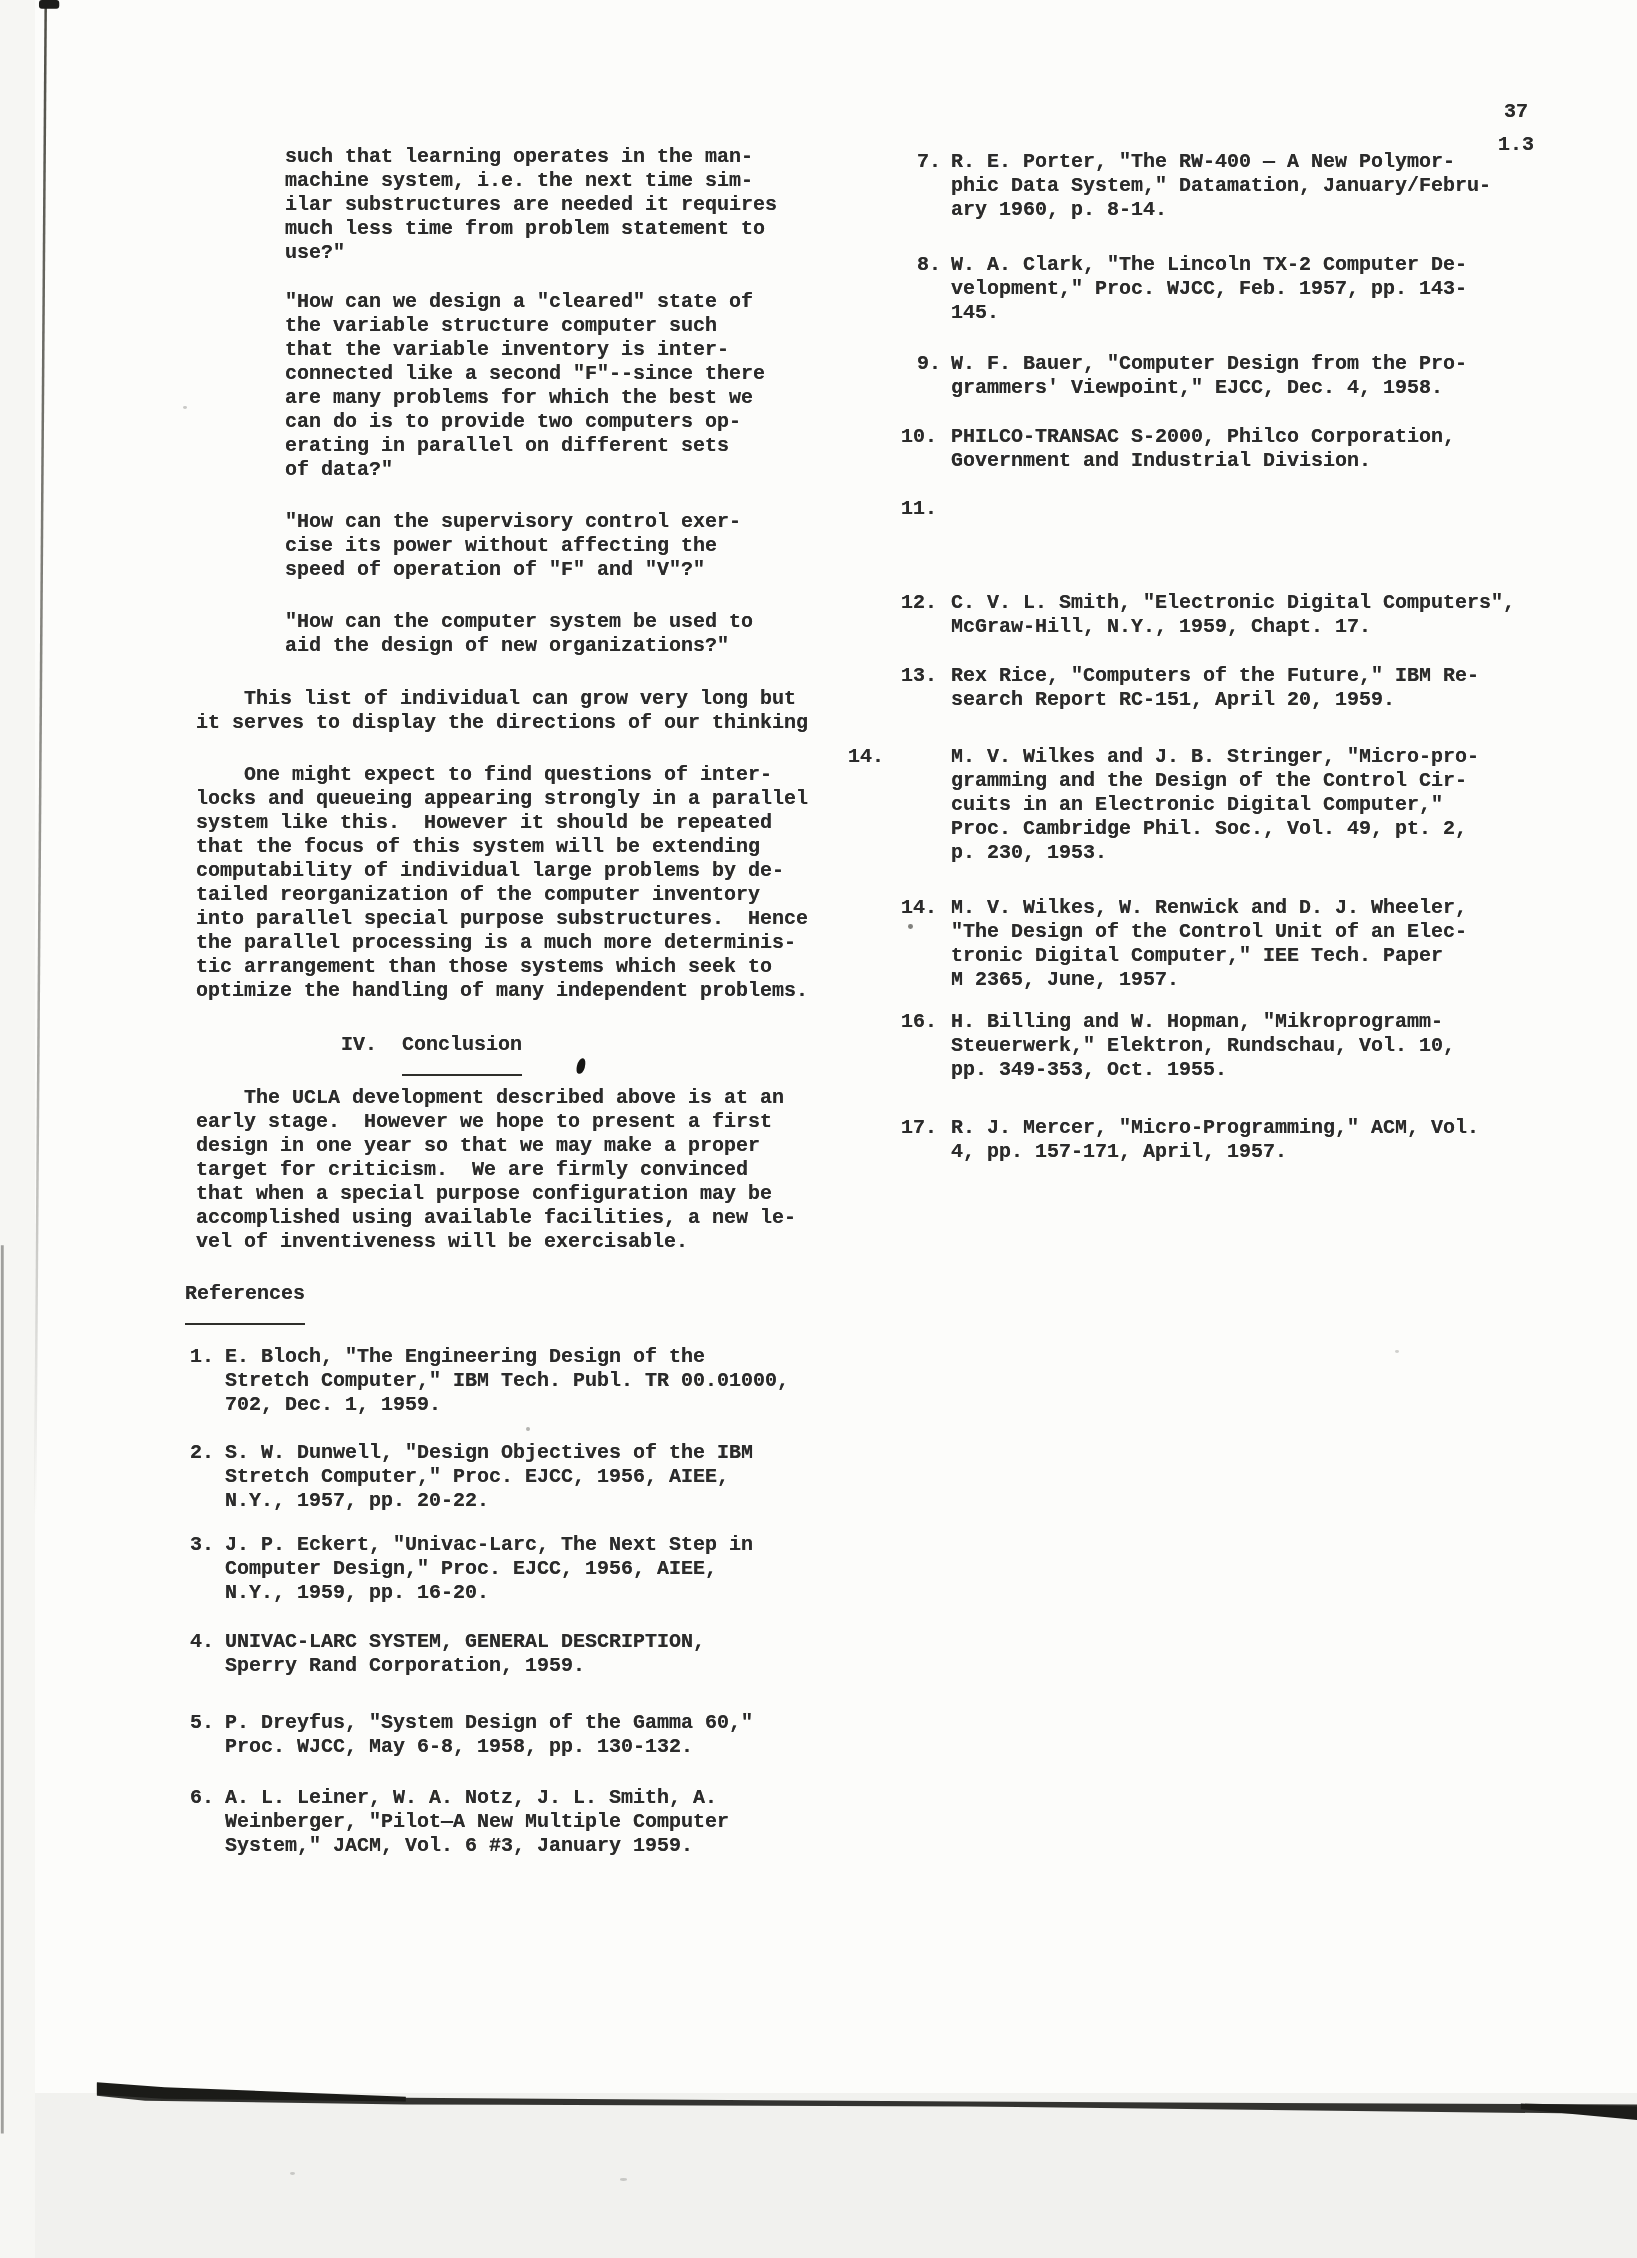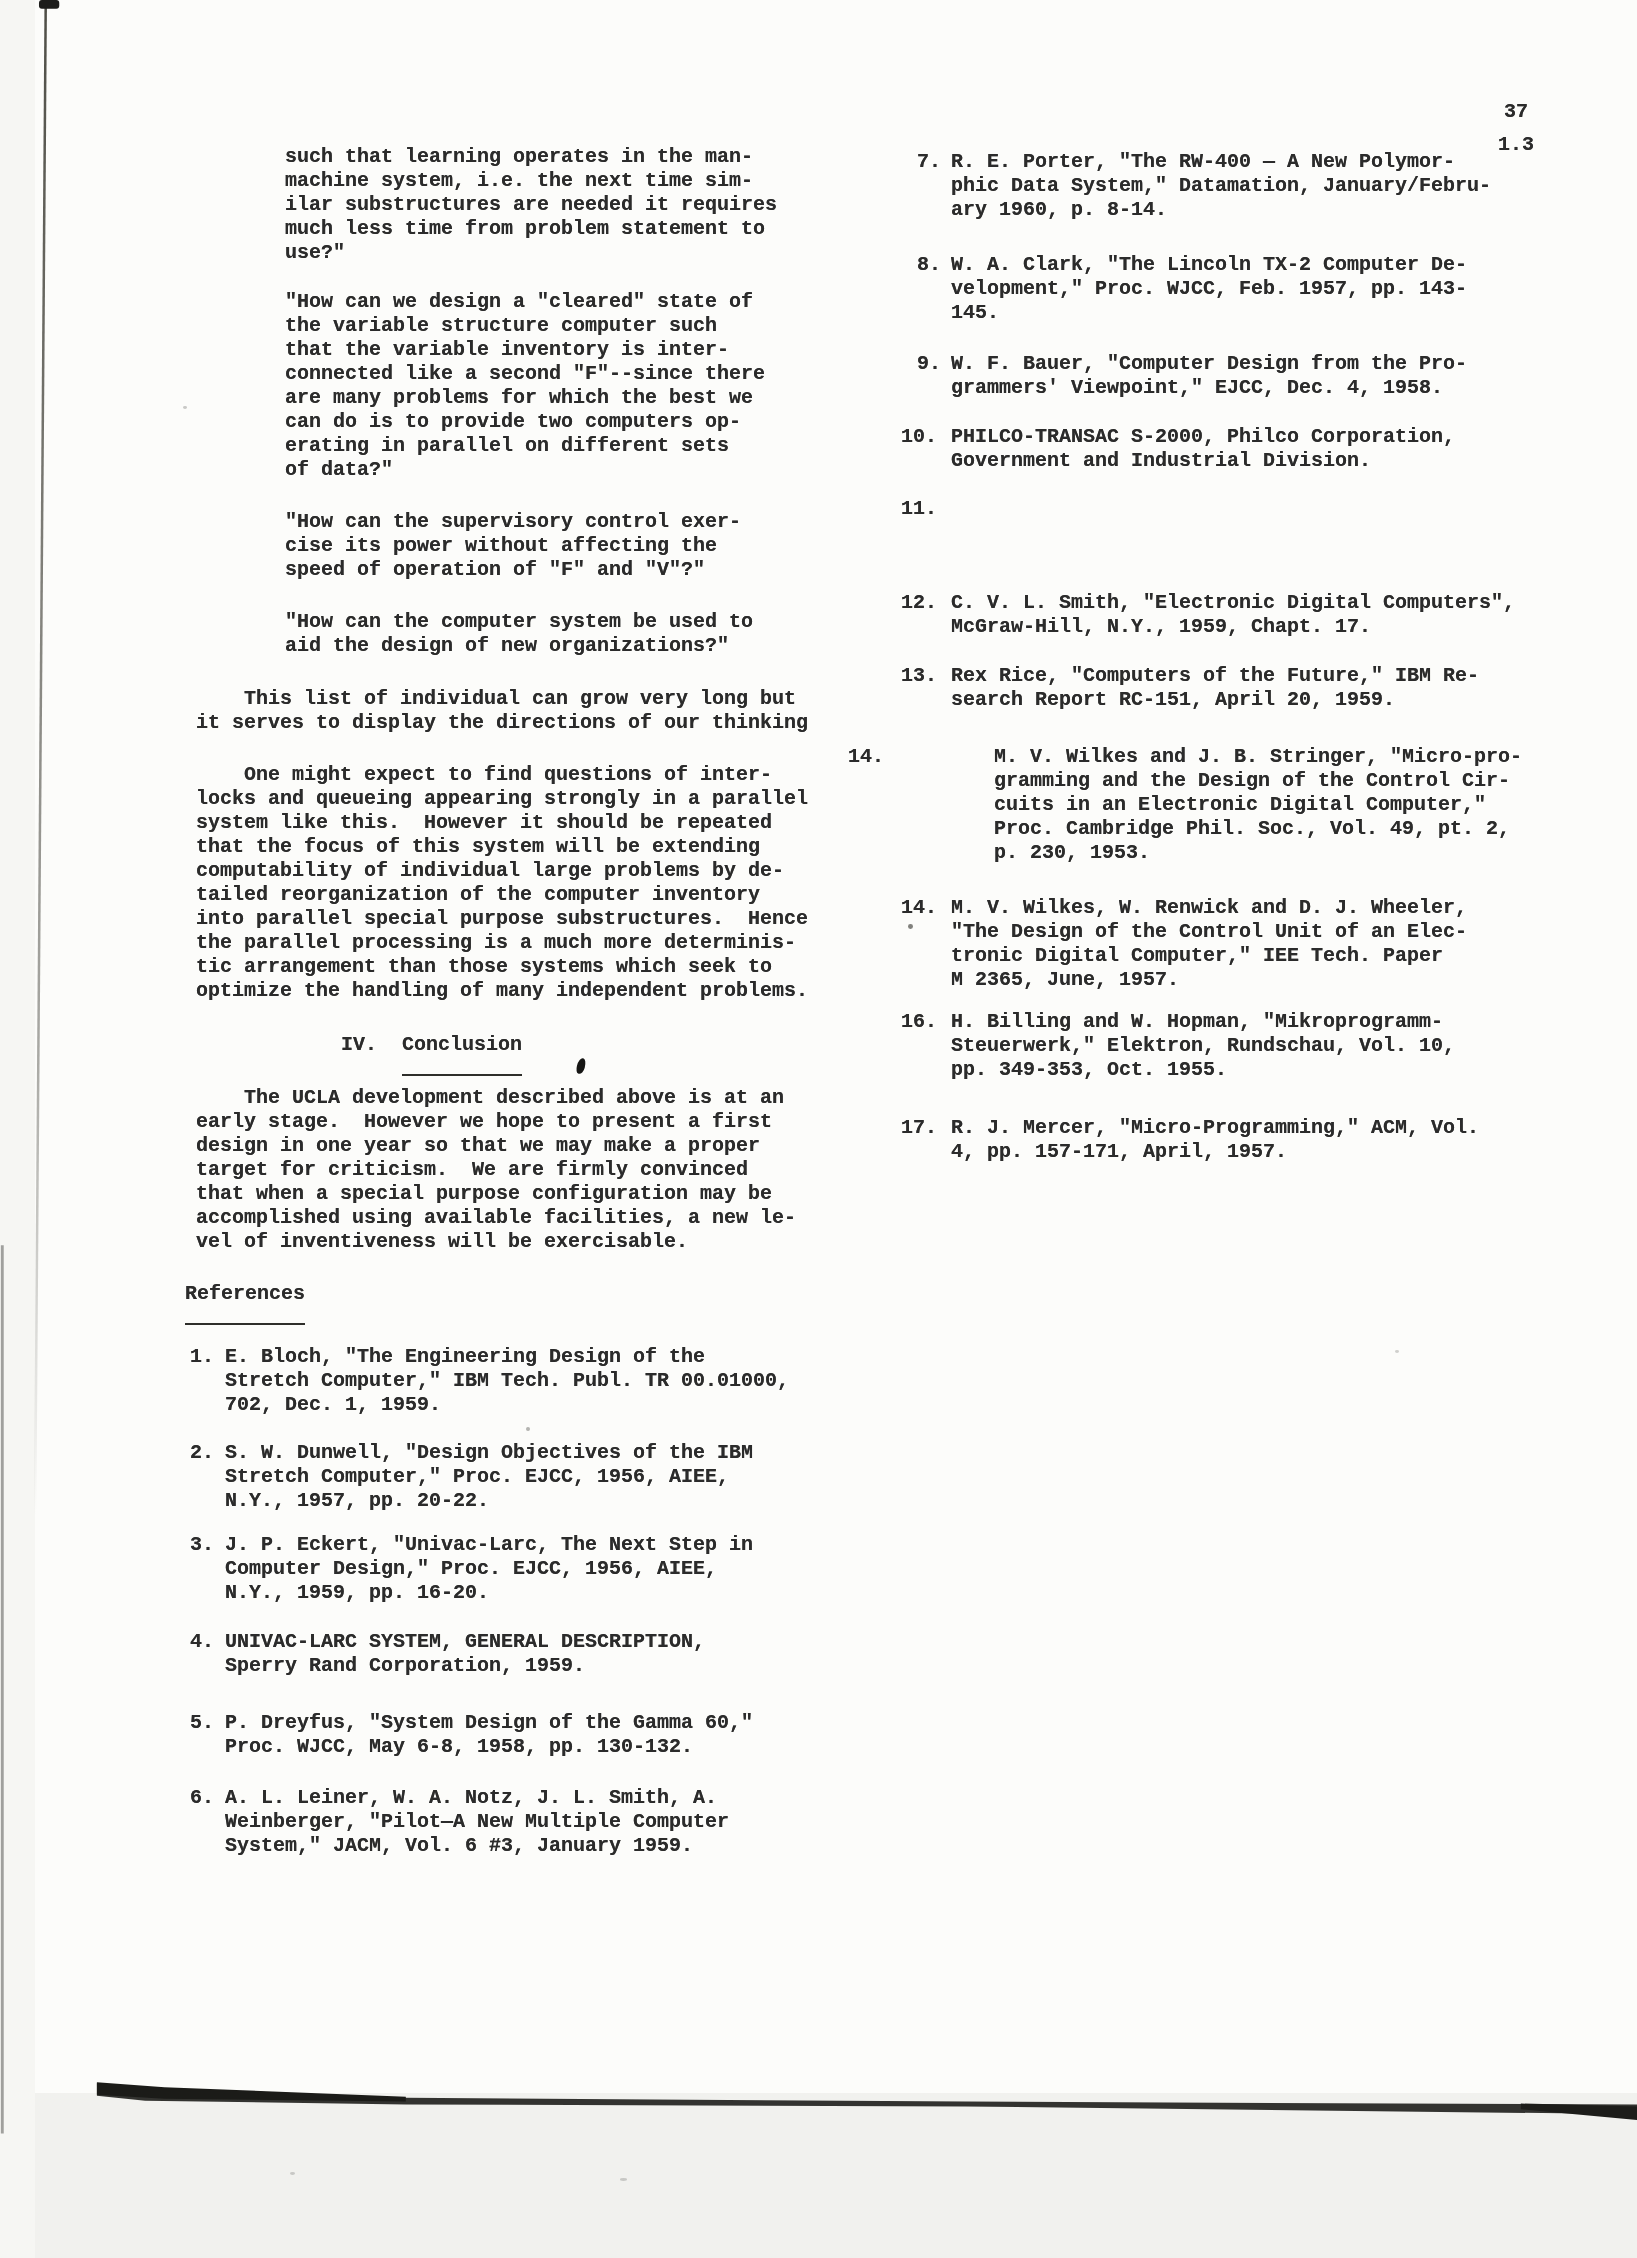--- a/index.html
+++ b/index.html
@@ -130,21 +130,21 @@
   <div class="tw" style="left:951px;top:425px;">PHILCO-TRANSAC S-2000, Philco Corporation,
 Government and Industrial Division.</div>
   <div class="tw" style="left:901px;top:497px;">11.</div>
   <div class="tw" style="left:901px;top:591px;">12.</div>
   <div class="tw" style="left:951px;top:591px;">C. V. L. Smith, "Electronic Digital Computers",
 McGraw-Hill, N.Y., 1959, Chapt. 17.</div>
   <div class="tw" style="left:901px;top:664px;">13.</div>
   <div class="tw" style="left:951px;top:664px;">Rex Rice, "Computers of the Future," IBM Re-
 search Report RC-151, April 20, 1959.</div>
   <div class="tw" style="left:848px;top:745px;">14.</div>
-  <div class="tw" style="left:994px;top:745px;">M. V. Wilkes and J. B. Stringer, "Micro-pro-
+  <div class="tw" style="left:951px;top:745px;">M. V. Wilkes and J. B. Stringer, "Micro-pro-
 gramming and the Design of the Control Cir-
 cuits in an Electronic Digital Computer,"
 Proc. Cambridge Phil. Soc., Vol. 49, pt. 2,
 p. 230, 1953.</div>
   <div class="tw" style="left:901px;top:896px;">14.</div>
   <div class="tw" style="left:951px;top:896px;">M. V. Wilkes, W. Renwick and D. J. Wheeler,
 "The Design of the Control Unit of an Elec-
 tronic Digital Computer," IEE Tech. Paper
 M 2365, June, 1957.</div>
   <div class="tw" style="left:901px;top:1010px;">16.</div>

